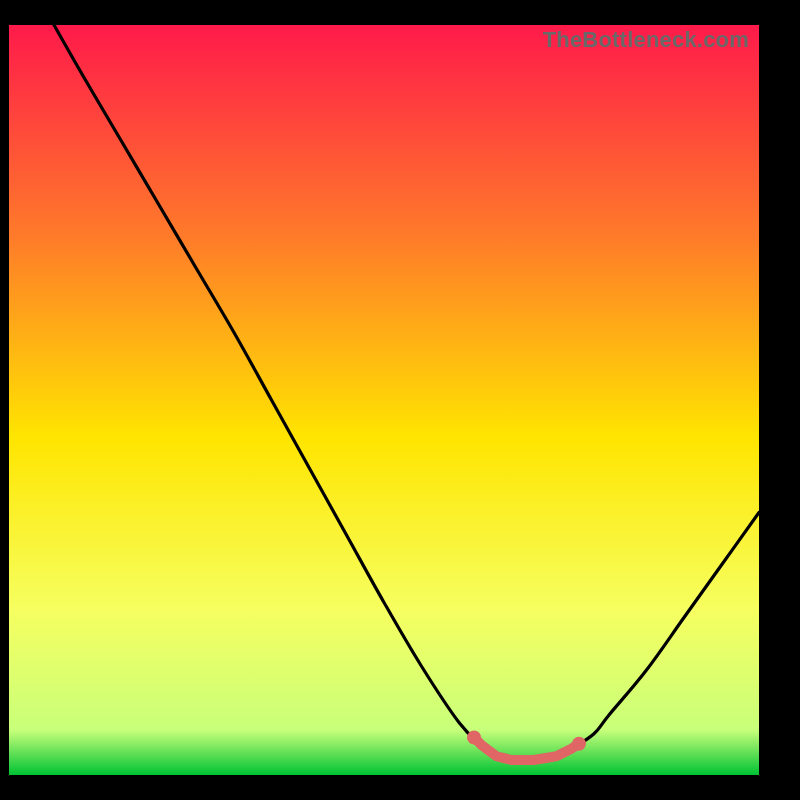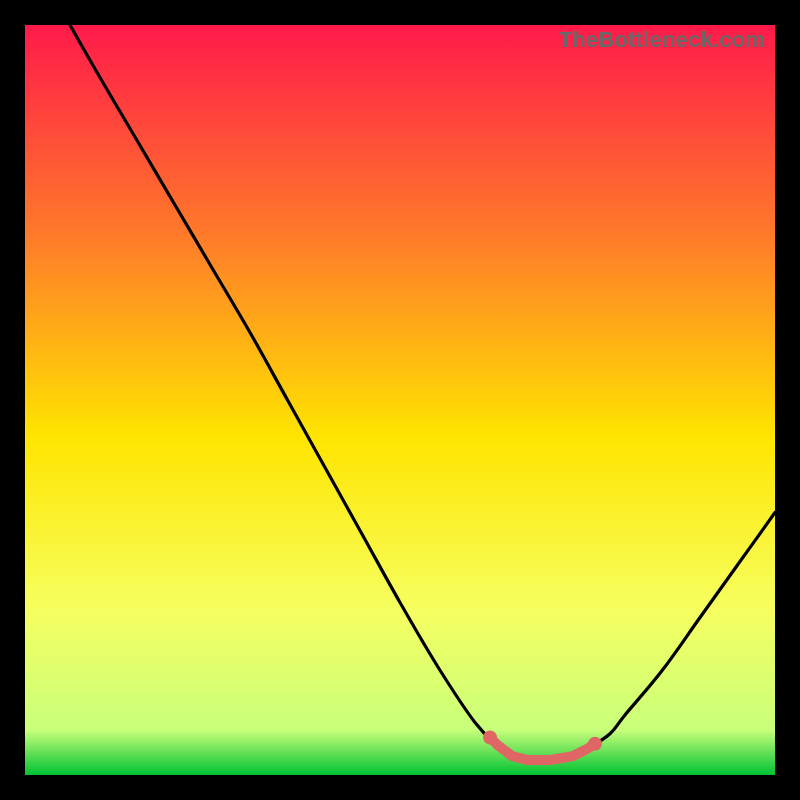--- a/index.html
+++ b/index.html
@@ -5,21 +5,21 @@
   html, body {
     margin: 0;
     padding: 0;
     width: 800px;
     height: 800px;
     background: #000000;
     overflow: hidden;
   }
   .frame {
     position: absolute;
-    left: 25px;
+    left: 9px;
     top: 25px;
     width: 750px;
     height: 750px;
     background: #000000;
   }
   .watermark {
     position: absolute;
     top: 2px;
     right: 10px;
     font-family: Arial, Helvetica, sans-serif;

